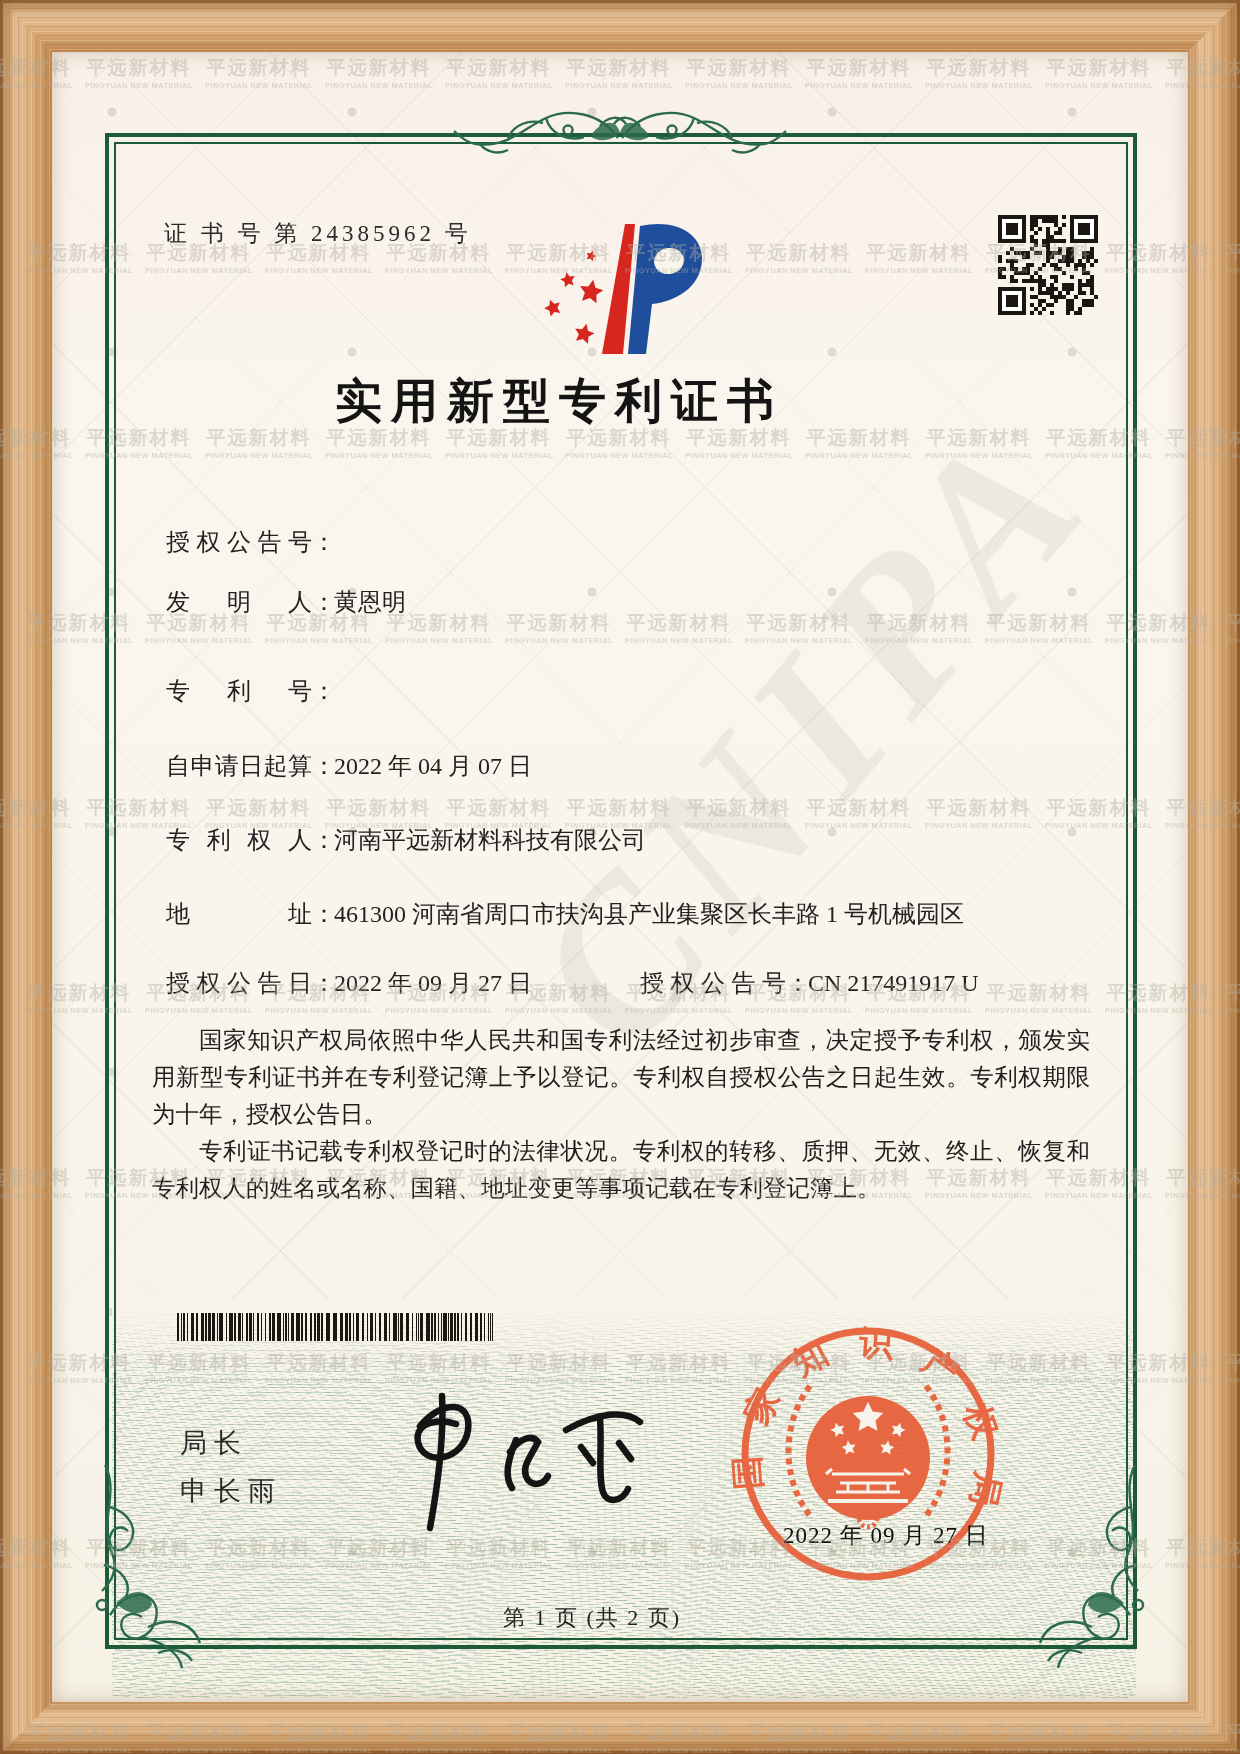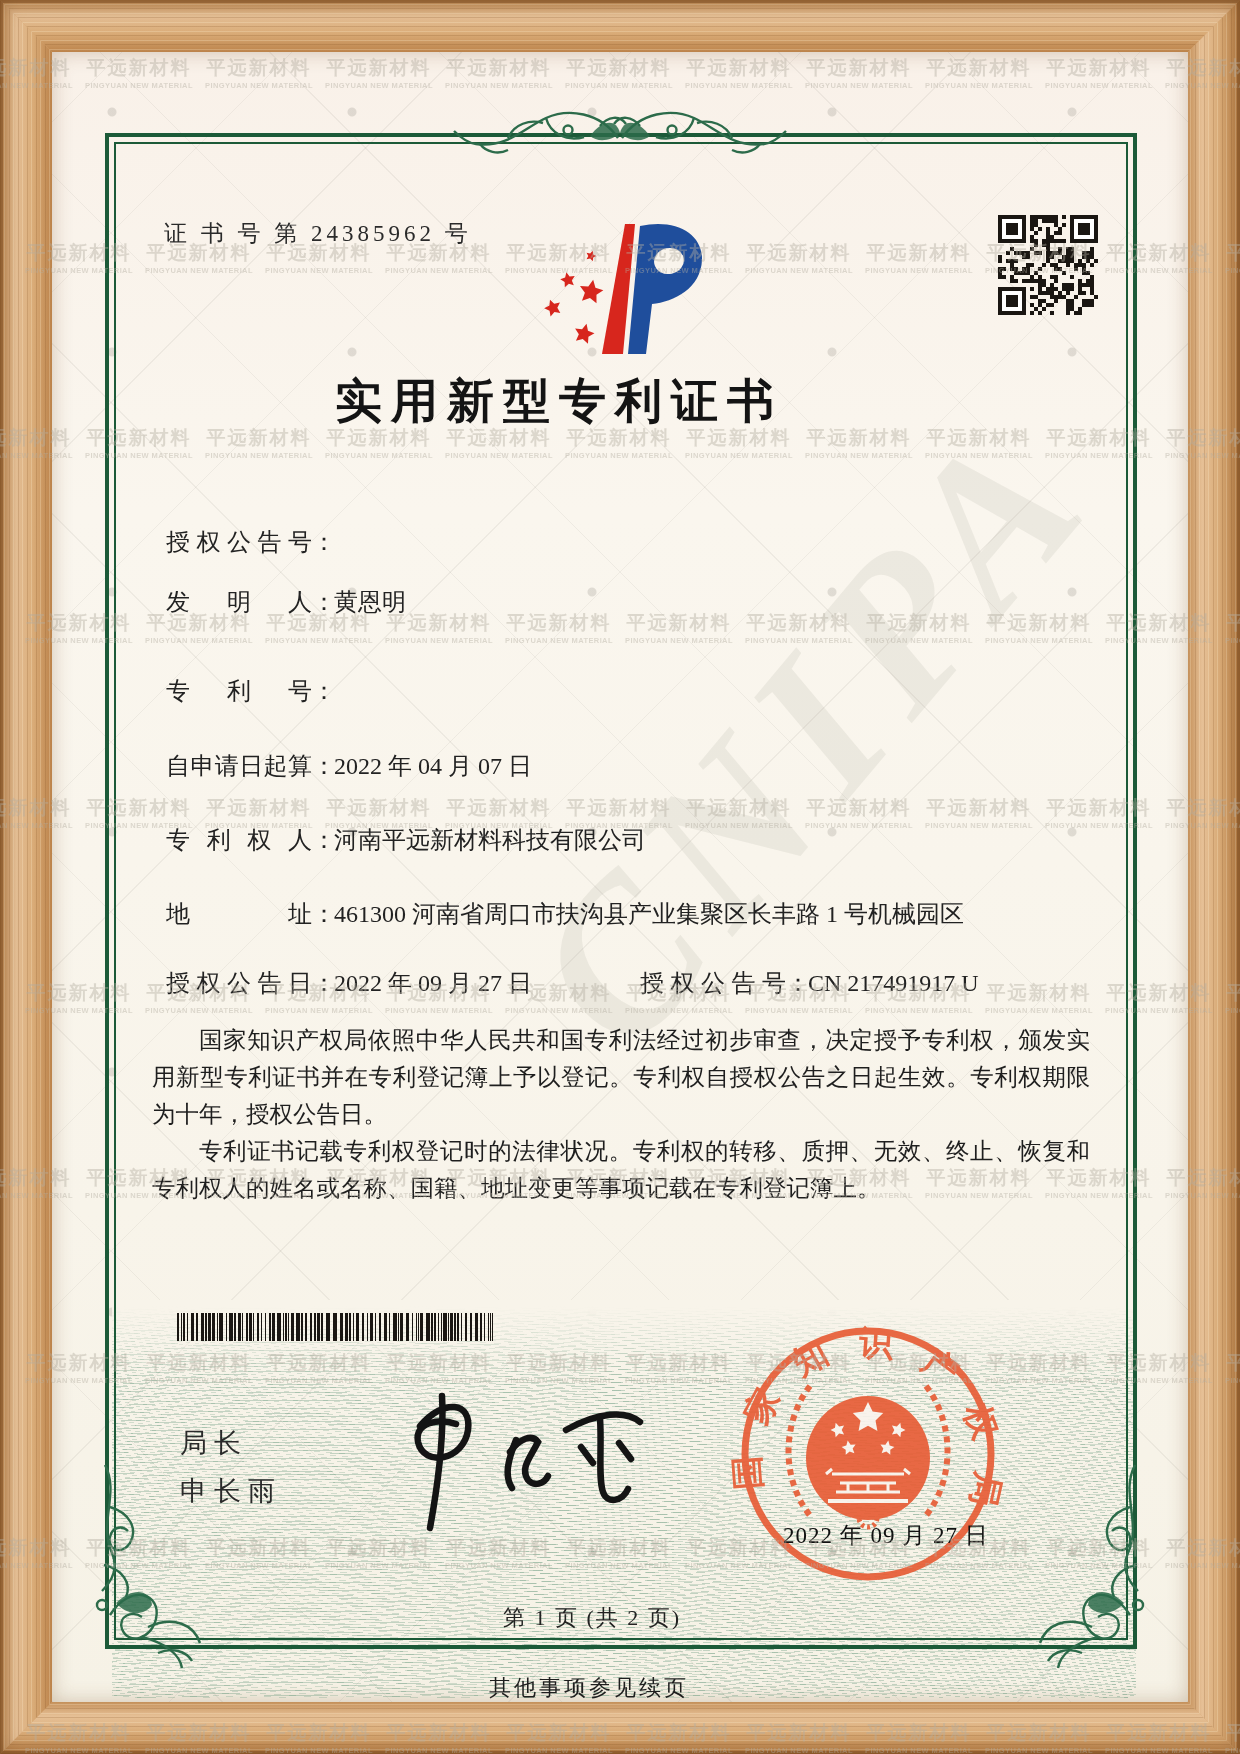--- a/index.html
+++ b/index.html
@@ -545,21 +545,20 @@
           </g>
           <circle cx="132" cy="196" r="9" fill="none" stroke="#e65c35" stroke-width="5" stroke-dasharray="3,3"></circle>
         </g>
       </svg>
       <div class="abs sealdate">2022 年 09 月 27 日</div>
 
       <div class="abs pageno">第 1 页 (共 2 页)</div>
     </div>
   </div>
 
-  <div class="abs contnote" style="position:absolute;left:105px;top:1673px;z-index:4;width:1024px;text-align:center;transform:translateX(-28px);font-size:22px;letter-spacing:3px;color:#1e1e1e;">其他事项参见续页</div>
 
   <div id="wm-layer">
       <div class="wm" style="left: -45px; top: 55px;">
         <div class="wm-cn">平远新材料</div>
         <div class="wm-en">PINGYUAN NEW MATERIAL</div>
       </div>
       <div class="wm" style="left: 75px; top: 55px;">
         <div class="wm-cn">平远新材料</div>
         <div class="wm-en">PINGYUAN NEW MATERIAL</div>
       </div>

